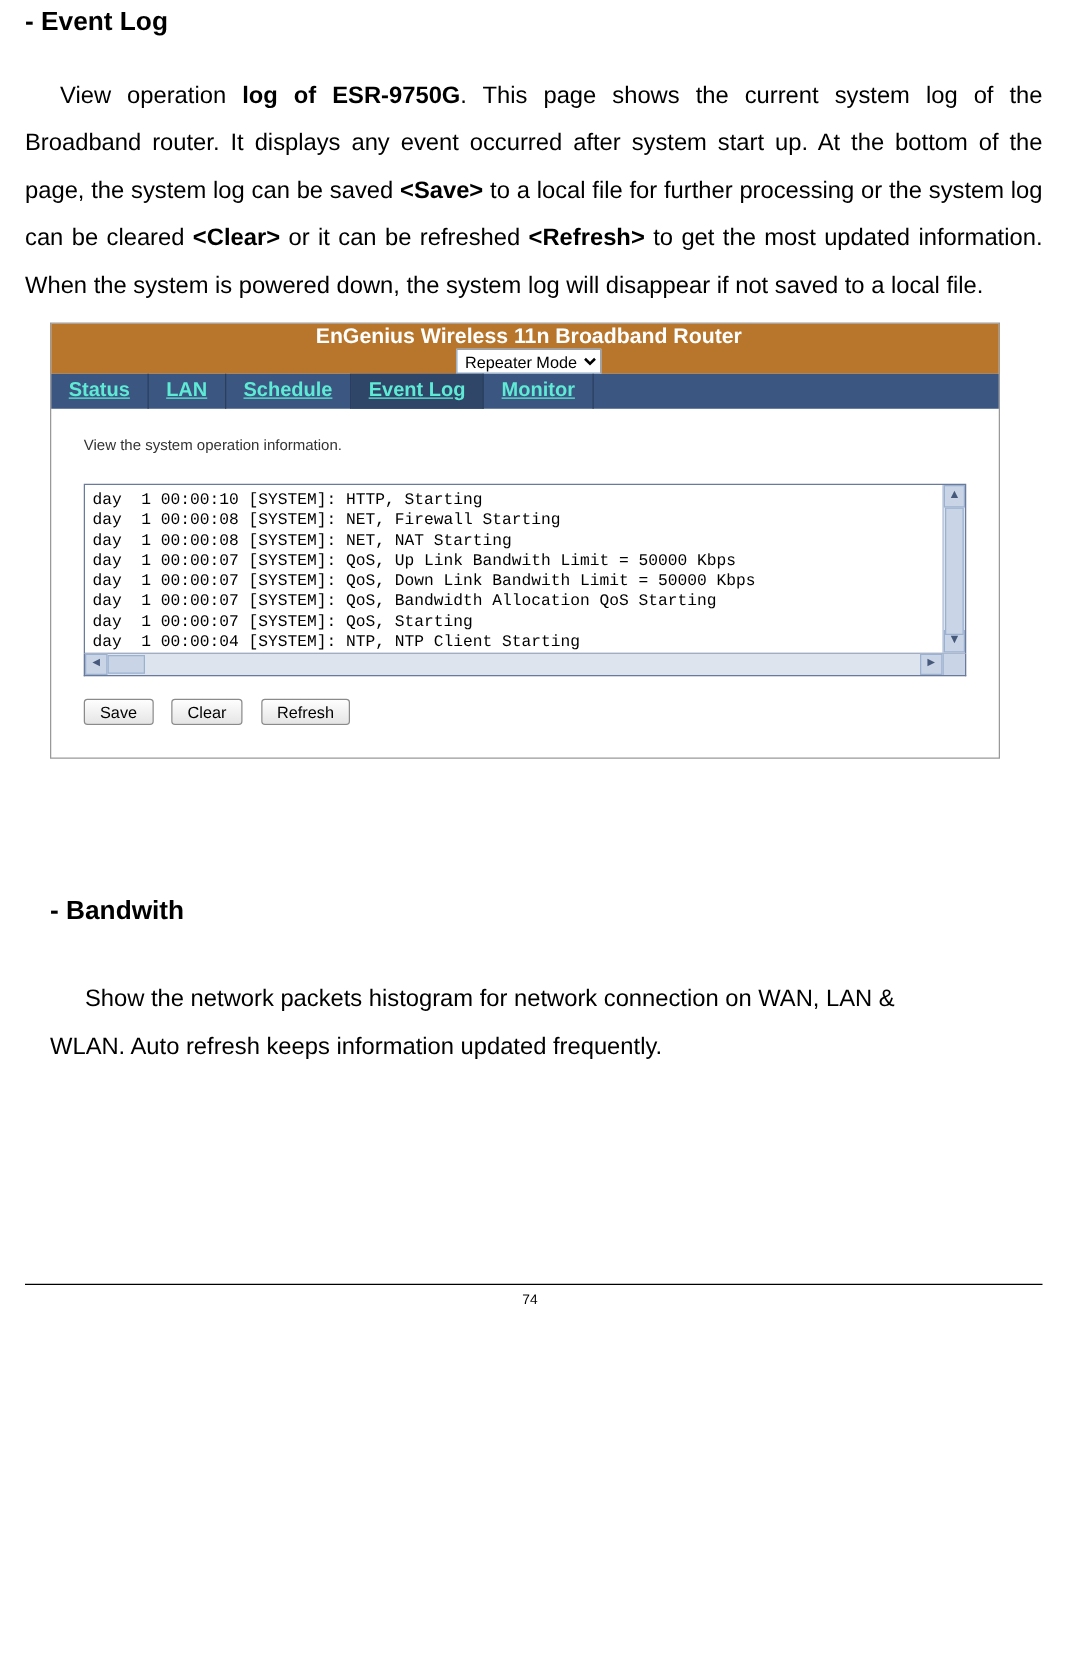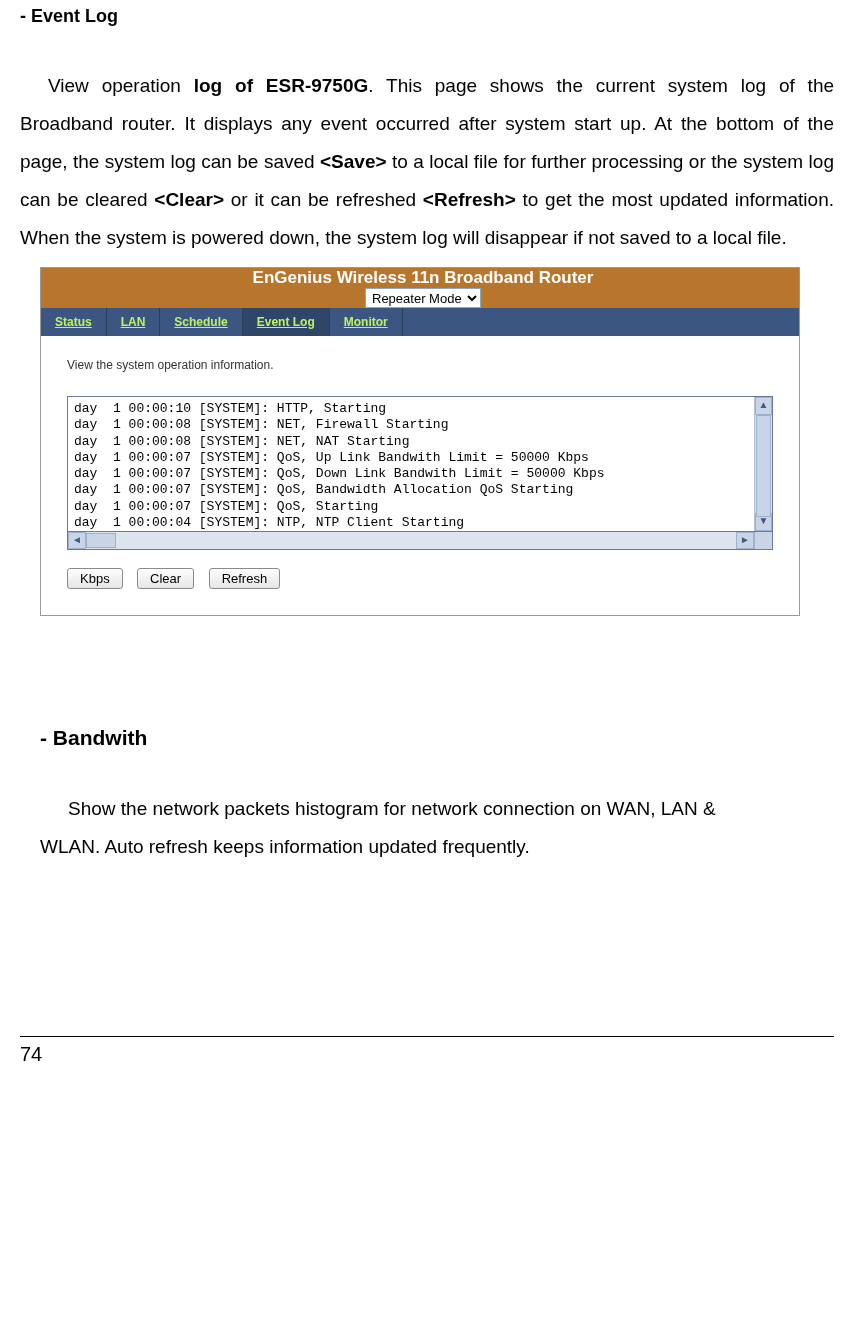--- a/index.html
+++ b/index.html
@@ -9,22 +9,22 @@
     background: #fff;
     width: 854px;
     color: #000;
   }
   .page {
     padding: 0 20px 20px 20px;
     box-sizing: border-box;
   }
   .h-event {
     font-weight: bold;
-    font-size: 18px;
-    margin: 6px 0 40px 0;
+    font-size: 21px;
+    margin: 6px 0 28px 0;
   }
   .para {
     font-size: 19px;
     line-height: 2.0;
     text-align: justify;
     margin: 0 0 10px 0;
   }
   .indent { text-indent: 28px; }
   .b { font-weight: bold; }
 
@@ -60,22 +60,22 @@
     color: #000;
     padding: 0 2px;
   }
   .nav-row {
     background: #3b5681;
     height: 28px;
     display: flex;
     align-items: stretch;
   }
   .nav-item {
-    color: #bef264;
-    font-size: 12px;
+    color: #5eead4;
+    font-size: 16px;
     font-family: Verdana, Geneva, sans-serif;
     font-weight: bold;
     padding: 0 14px;
     border-right: 1px solid #2a3f5e;
     display: flex;
     align-items: center;
     cursor: pointer;
     text-decoration: underline;
   }
   .nav-item.active {
@@ -177,22 +177,22 @@
   }
   .para2-line2 {
     font-size: 19px;
     line-height: 2.0;
     margin: 0 60px 0 20px;
   }
   .footer {
     margin-top: 170px;
     border-top: 1px solid #000;
     padding-top: 6px;
-    text-align: left;
-    font-size: 20px;
+    text-align: center;
+    font-size: 11px;
     padding-right: 6px;
   }
 </style>
 </head>
 <body>
 
 <div class="page">
 
   <div class="h-event">- Event Log</div>
 
@@ -238,21 +238,21 @@
       <div class="hsb">
         <div class="arrow">◄</div>
         <div class="track">
           <div class="thumb"></div>
         </div>
         <div class="arrow">►</div>
         <div class="corner"></div>
       </div>
 
       <div class="btn-row">
-        <button class="btn">Kbps</button>
+        <button class="btn">Save</button>
         <button class="btn">Clear</button>
         <button class="btn">Refresh</button>
       </div>
     </div>
   </div>
 
   <div class="h-monitor">- Bandwith</div>
 
   <div class="para2 indent">Show the network packets histogram for network connection on WAN, LAN &amp;</div>
   <div class="para2-line2">WLAN. Auto refresh keeps information updated frequently.</div>

